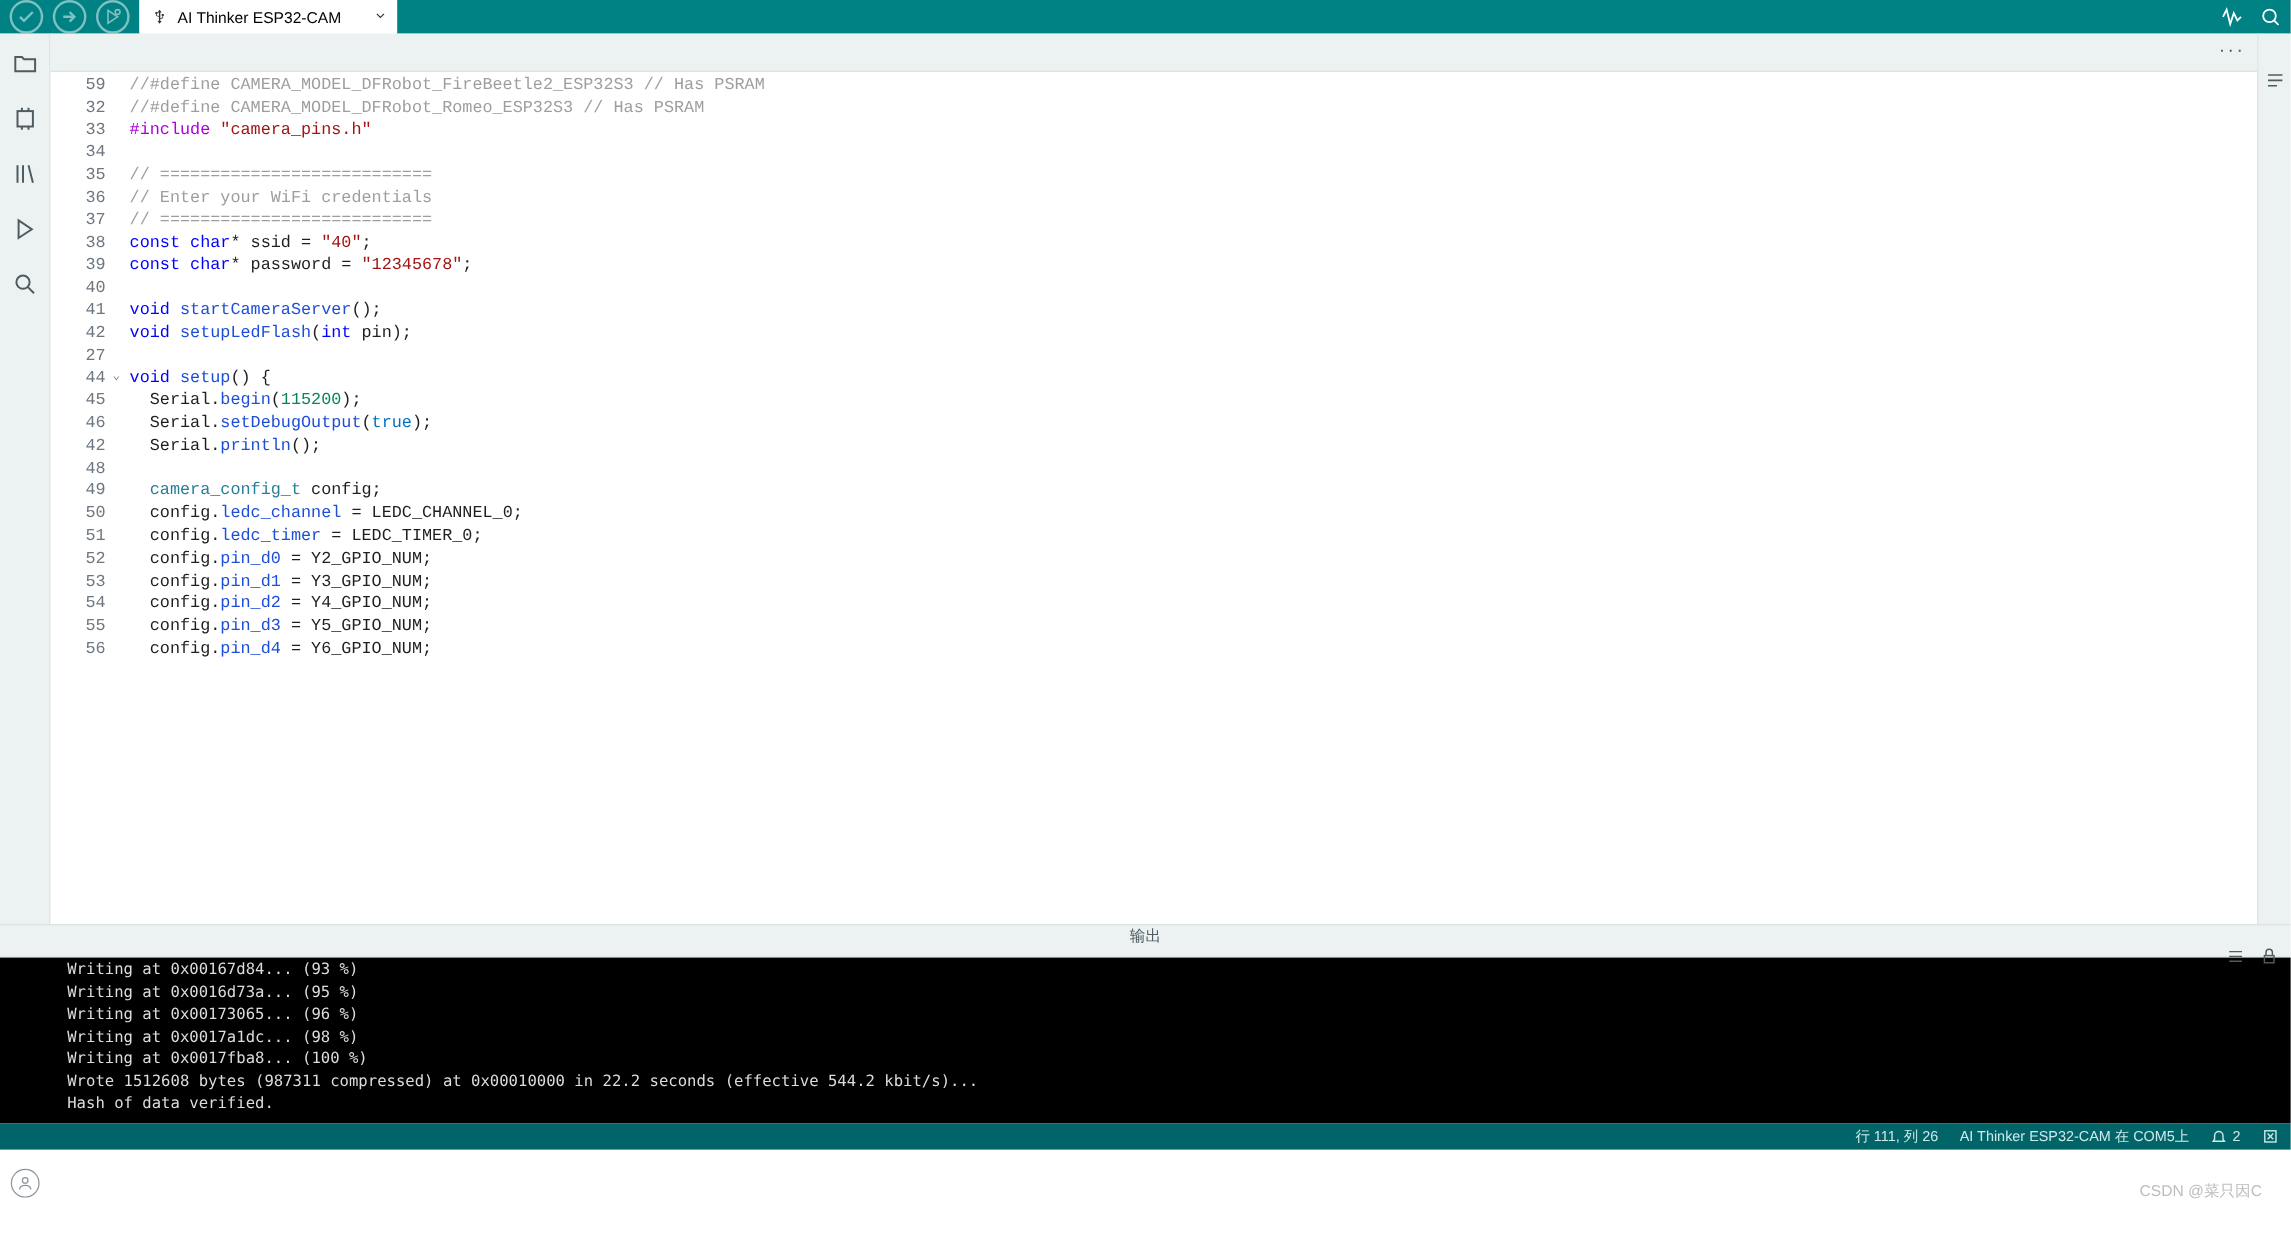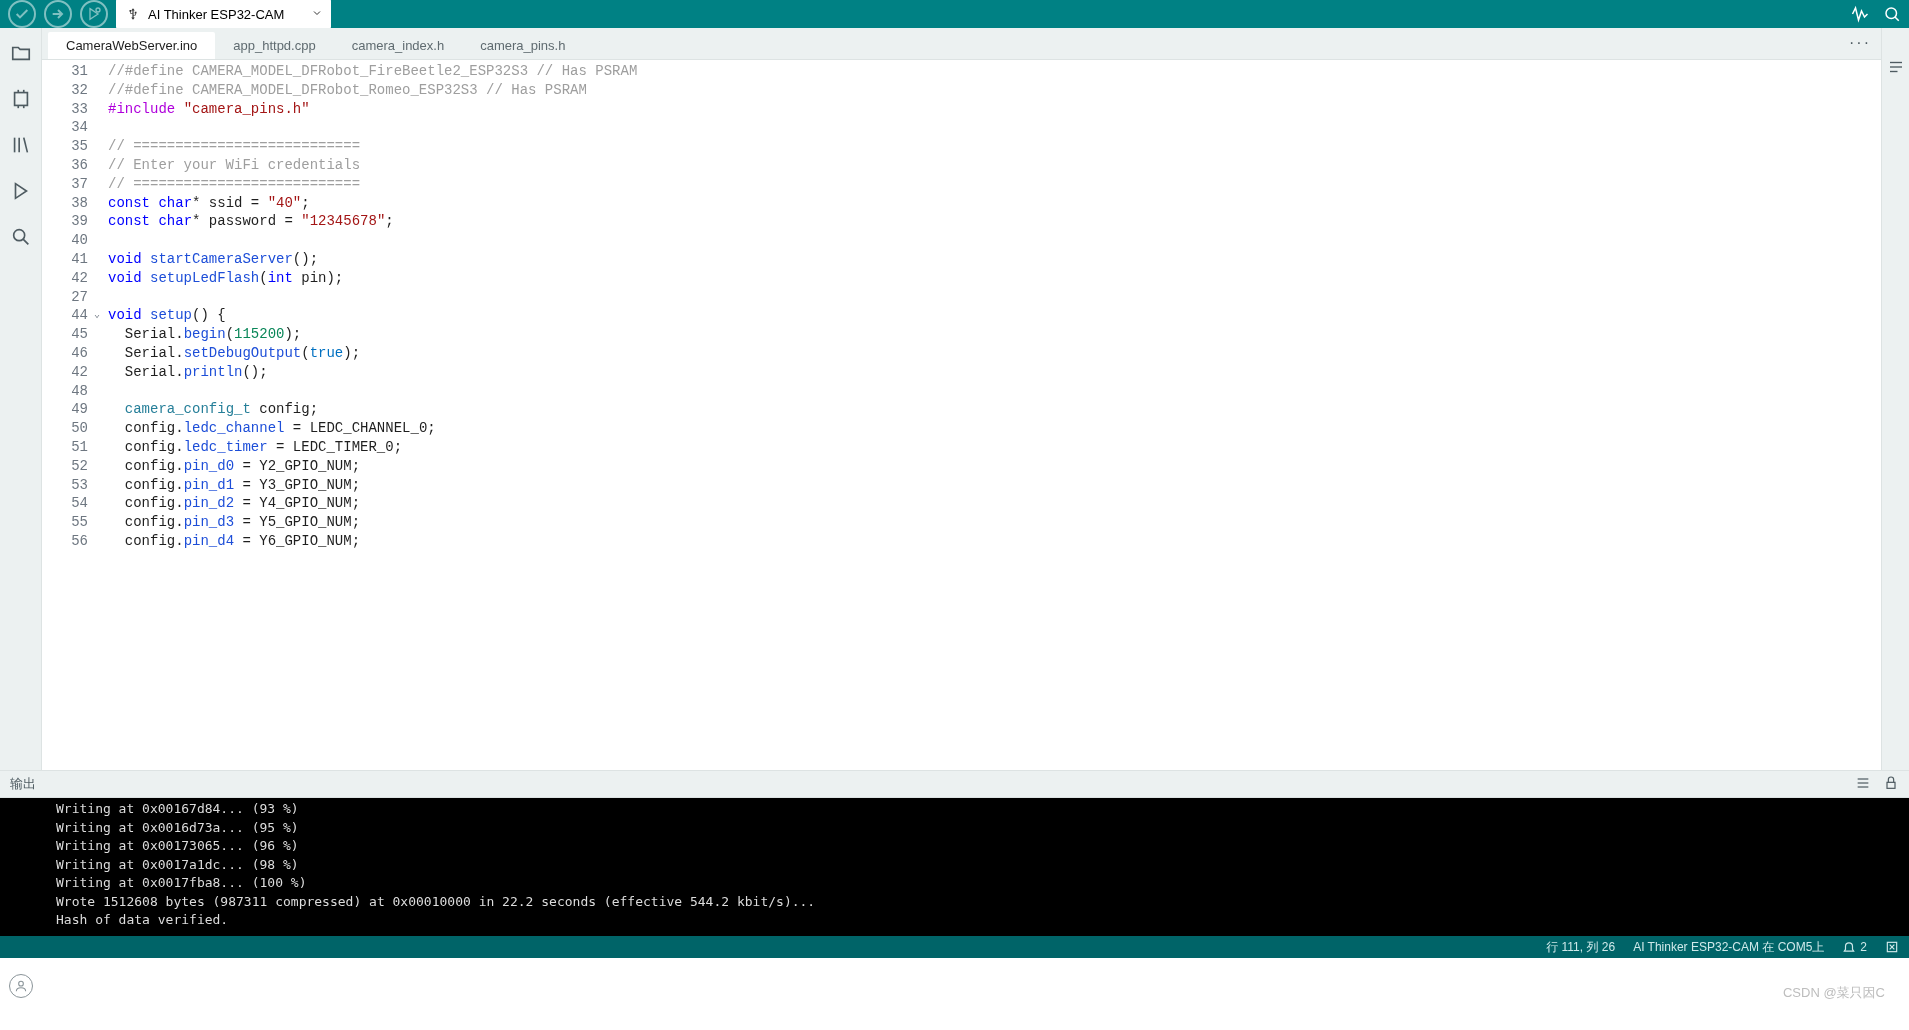--- a/index.html
+++ b/index.html
@@ -34,21 +34,21 @@
   .c  { color: #9e9e9e; } 
   .pp { color: #af00db; } 
   .kw { color: #0000ff; } 
   .ty { color: #267f99; } 
   .fn { color: #1d4ed8; } 
   .st { color: #a31515; } 
   .nm { color: #098658; } 
   .br { color: #1f1f1f; }
   .bl { color: #0070c1; } 
 
-  .out-header { height: 28px; background: #ecf1f1; border-top: 1px solid #dde3e3; border-bottom: 1px solid #dde3e3; display:flex; align-items:center; padding: 0 10px; color:#4e5b61; font-size:13px;}
+  .out-header { height: 28px; background: #ecf1f1; border-top: 1px solid #dde3e3; border-bottom: 1px solid #dde3e3; display:flex; align-items:center; padding: 0 10px; color:#4e5b61; font-size:13px;flex-direction:column;}
   .out-header .hicons { margin-left:auto; display:flex; gap:12px; }
   .out-header .hicons svg { width:16px; height:16px; color:#4e5b61; cursor:pointer;}
 
   .output { height: 138px; background: #000; color: #dcdcdc; font-family: Consolas, monospace; font-size: 13px; line-height: 18.5px; padding: 2px 0 0 56px; white-space: pre; overflow:hidden;}
 
   .right-gutter { width: 28px; background: #ecf1f1; border-left: 1px solid #dde3e3; display:flex; flex-direction:column; align-items:center; padding-top:30px; gap:18px;}
   .right-gutter .rg-ico { width:18px; height:18px; color:#4e5b61; cursor:pointer;}
 
   .statusbar { height: 22px; background: #006468; color: #cfe9ea; font-size: 12px; display: flex; align-items: center; padding: 0 10px; }
   .statusbar .spacer { flex: 1; }
@@ -126,31 +126,25 @@
           <polygon points="6 4 18 12 6 20"></polygon>
         </svg></span>
     <span class="side-ico"><svg viewBox="0 0 24 24" fill="none" stroke="currentColor" stroke-width="1.8">
           <circle cx="10" cy="10" r="6"></circle>
           <line x1="20" y1="20" x2="14" y2="14"></line>
         </svg></span>
   </div>
 
   <div class="editor-area">
     <div class="tabs">
-      <div id="tabs-host" style="display: flex;">
-          <div class="tab active">CameraWebServer.ino</div>
-          <div class="tab">app_httpd.cpp</div>
-          <div class="tab">camera_index.h</div>
-          <div class="tab">camera_pins.h</div>
-        </div>
       <span class="tabs-more">···</span>
     </div>
     <div class="code-wrap">
       <div class="gutter" id="gutter">
-          <div class="ln">31</div>
+          <div class="ln">59</div>
           <div class="ln">32</div>
           <div class="ln">33</div>
           <div class="ln">34</div>
           <div class="ln">35</div>
           <div class="ln">36</div>
           <div class="ln">37</div>
           <div class="ln">38</div>
           <div class="ln">39</div>
           <div class="ln">40</div>
           <div class="ln">41</div>

